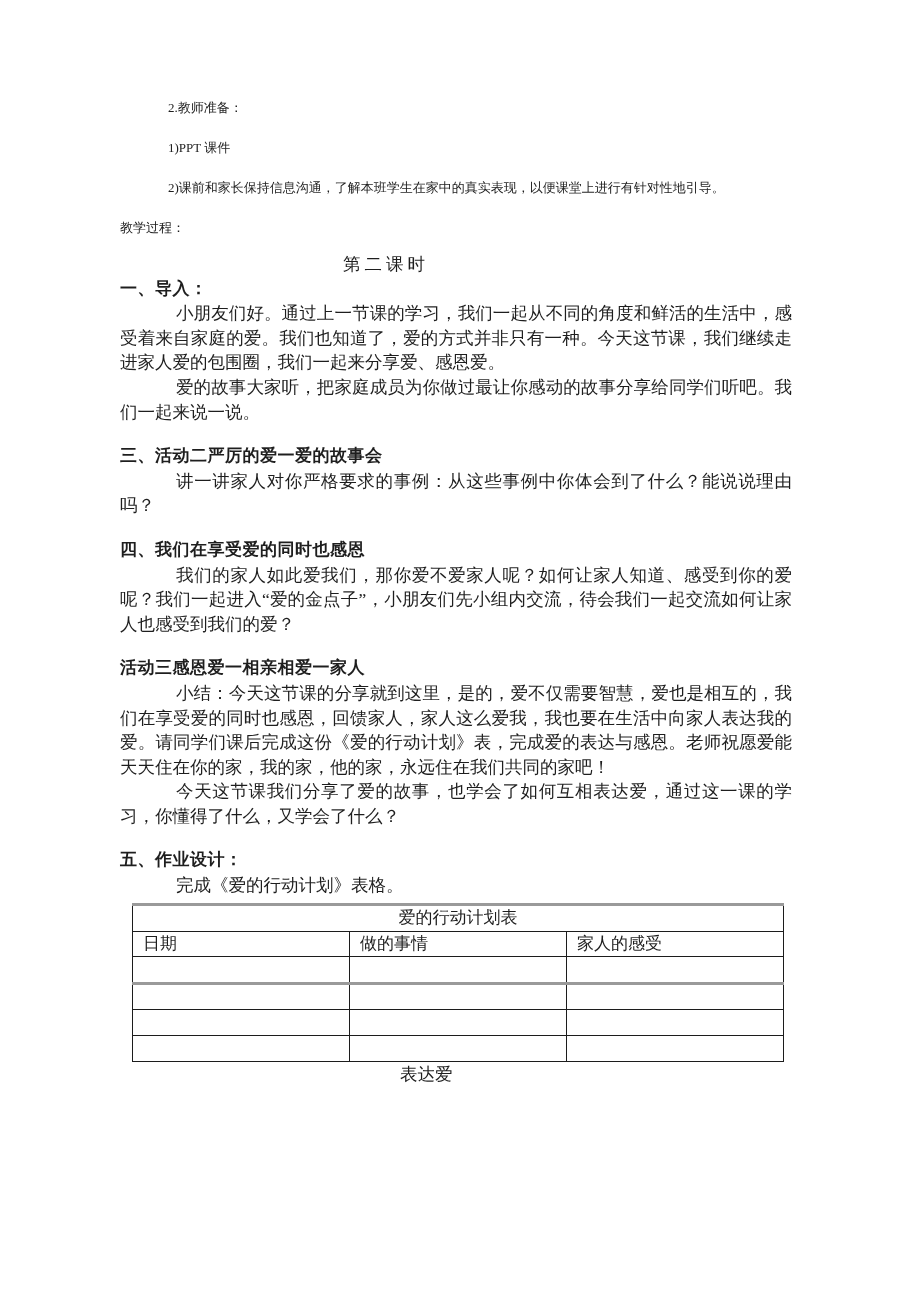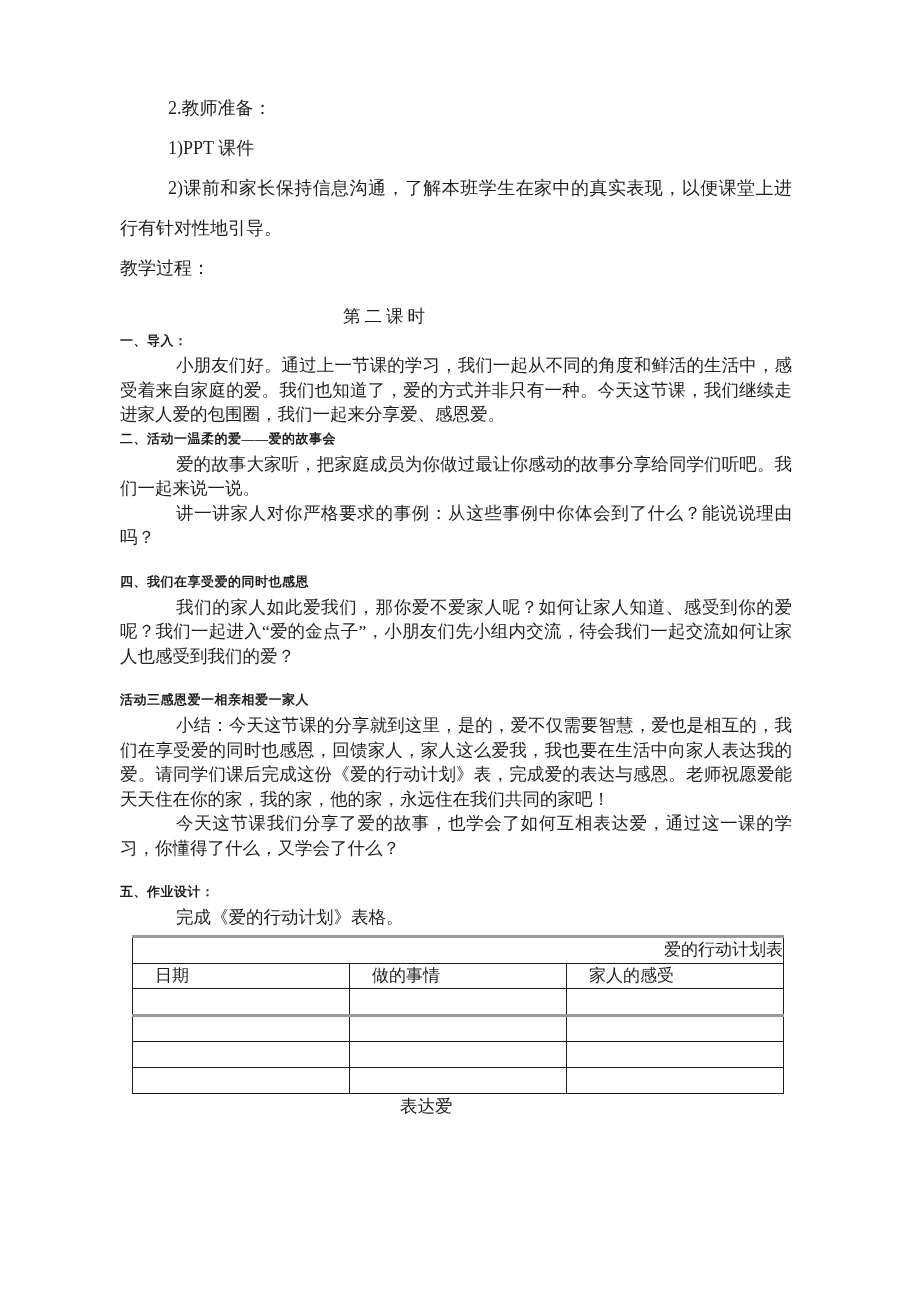--- a/index.html
+++ b/index.html
@@ -11,62 +11,62 @@
     overflow:hidden;
   }
   .page {
     width:920px; height:1301px;
     background:#ffffff;
     padding:88px 128px 0 120px;
     overflow:hidden;
   }
   
   .prep {
-    font-size:18px;
+    font-size:13px;
     line-height:40px;
     text-align:justify;
   }
   .prep .indented { text-indent:48px; }
   .prep .process-heading { text-indent:0; }
   
   .main {
     font-size:17.5px;
     line-height:24.6px;
     text-align:justify;
-    margin-top:16px;
+    margin-top:4px;
   }
   .session-title {
     text-align:center;
     margin-right:140px;
     letter-spacing:4px;
   }
   .sec-heading {
     font-weight:bold;
-    font-size:13px;
+    font-size:17px;
     letter-spacing:0.5px;
   }
   .gap-before { margin-top:20px; }
   .para { text-indent:56px; }
   
   table.plan {
     border-collapse:collapse;
     table-layout:fixed;
     width:652px;
     margin:5px 0 0 12px;
   }
   table.plan td {
     border:1.5px solid #1c1c1c;
     height:25px;
     font-size:17px;
-    padding:0 22px;
+    padding:0 10px;
     vertical-align:middle;
   }
   table.plan tr.tbl-title td {
     border-top:3px solid #9a9a9a;
-    text-align:right;
+    text-align:center;
     height:27px;
     padding:0;
   }
   table.plan tr.empty-row-0 td { border-bottom:3px solid #9a9a9a; }
   .footer-line {
     padding-left:280px;
     line-height:25px;
     text-indent:0;
   }
   .footer-line.first { margin-top:7px; }
@@ -83,23 +83,23 @@
     <p class="process-heading">教学过程：</p>
   </div>
 
   <div class="main">
 
     <p class="session-title">第二课时</p>
 
     <p class="sec-heading">一、导入：</p>
     <p class="para">小朋友们好。通过上一节课的学习，我们一起从不同的角度和鲜活的生活中，感受着来自家庭的爱。我们也知道了，爱的方式并非只有一种。今天这节课，我们继续走进家人爱的包围圈，我们一起来分享爱、感恩爱。</p>
 
-    <p class="sec-heading">二、活动一温柔的爱——爱的故事会</p>
     <p class="para">爱的故事大家听，把家庭成员为你做过最让你感动的故事分享给同学们听吧。我们一起来说一说。</p>
 
+    <p class="sec-heading gap-before">三、活动二严厉的爱一爱的故事会</p>
     <p class="para">讲一讲家人对你严格要求的事例：从这些事例中你体会到了什么？能说说理由吗？</p>
 
     <p class="sec-heading gap-before">四、我们在享受爱的同时也感恩</p>
     <p class="para">我们的家人如此爱我们，那你爱不爱家人呢？如何让家人知道、感受到你的爱呢？我们一起进入“爱的金点子”，小朋友们先小组内交流，待会我们一起交流如何让家人也感受到我们的爱？</p>
 
     <p class="sec-heading gap-before">活动三感恩爱一相亲相爱一家人</p>
     <p class="para">小结：今天这节课的分享就到这里，是的，爱不仅需要智慧，爱也是相互的，我们在享受爱的同时也感恩，回馈家人，家人这么爱我，我也要在生活中向家人表达我的爱。请同学们课后完成这份《爱的行动计划》表，完成爱的表达与感恩。老师祝愿爱能天天住在你的家，我的家，他的家，永远住在我们共同的家吧！</p>
     <p class="para">今天这节课我们分享了爱的故事，也学会了如何互相表达爱，通过这一课的学习，你懂得了什么，又学会了什么？</p>
 
     <p class="sec-heading gap-before">五、作业设计：</p>

